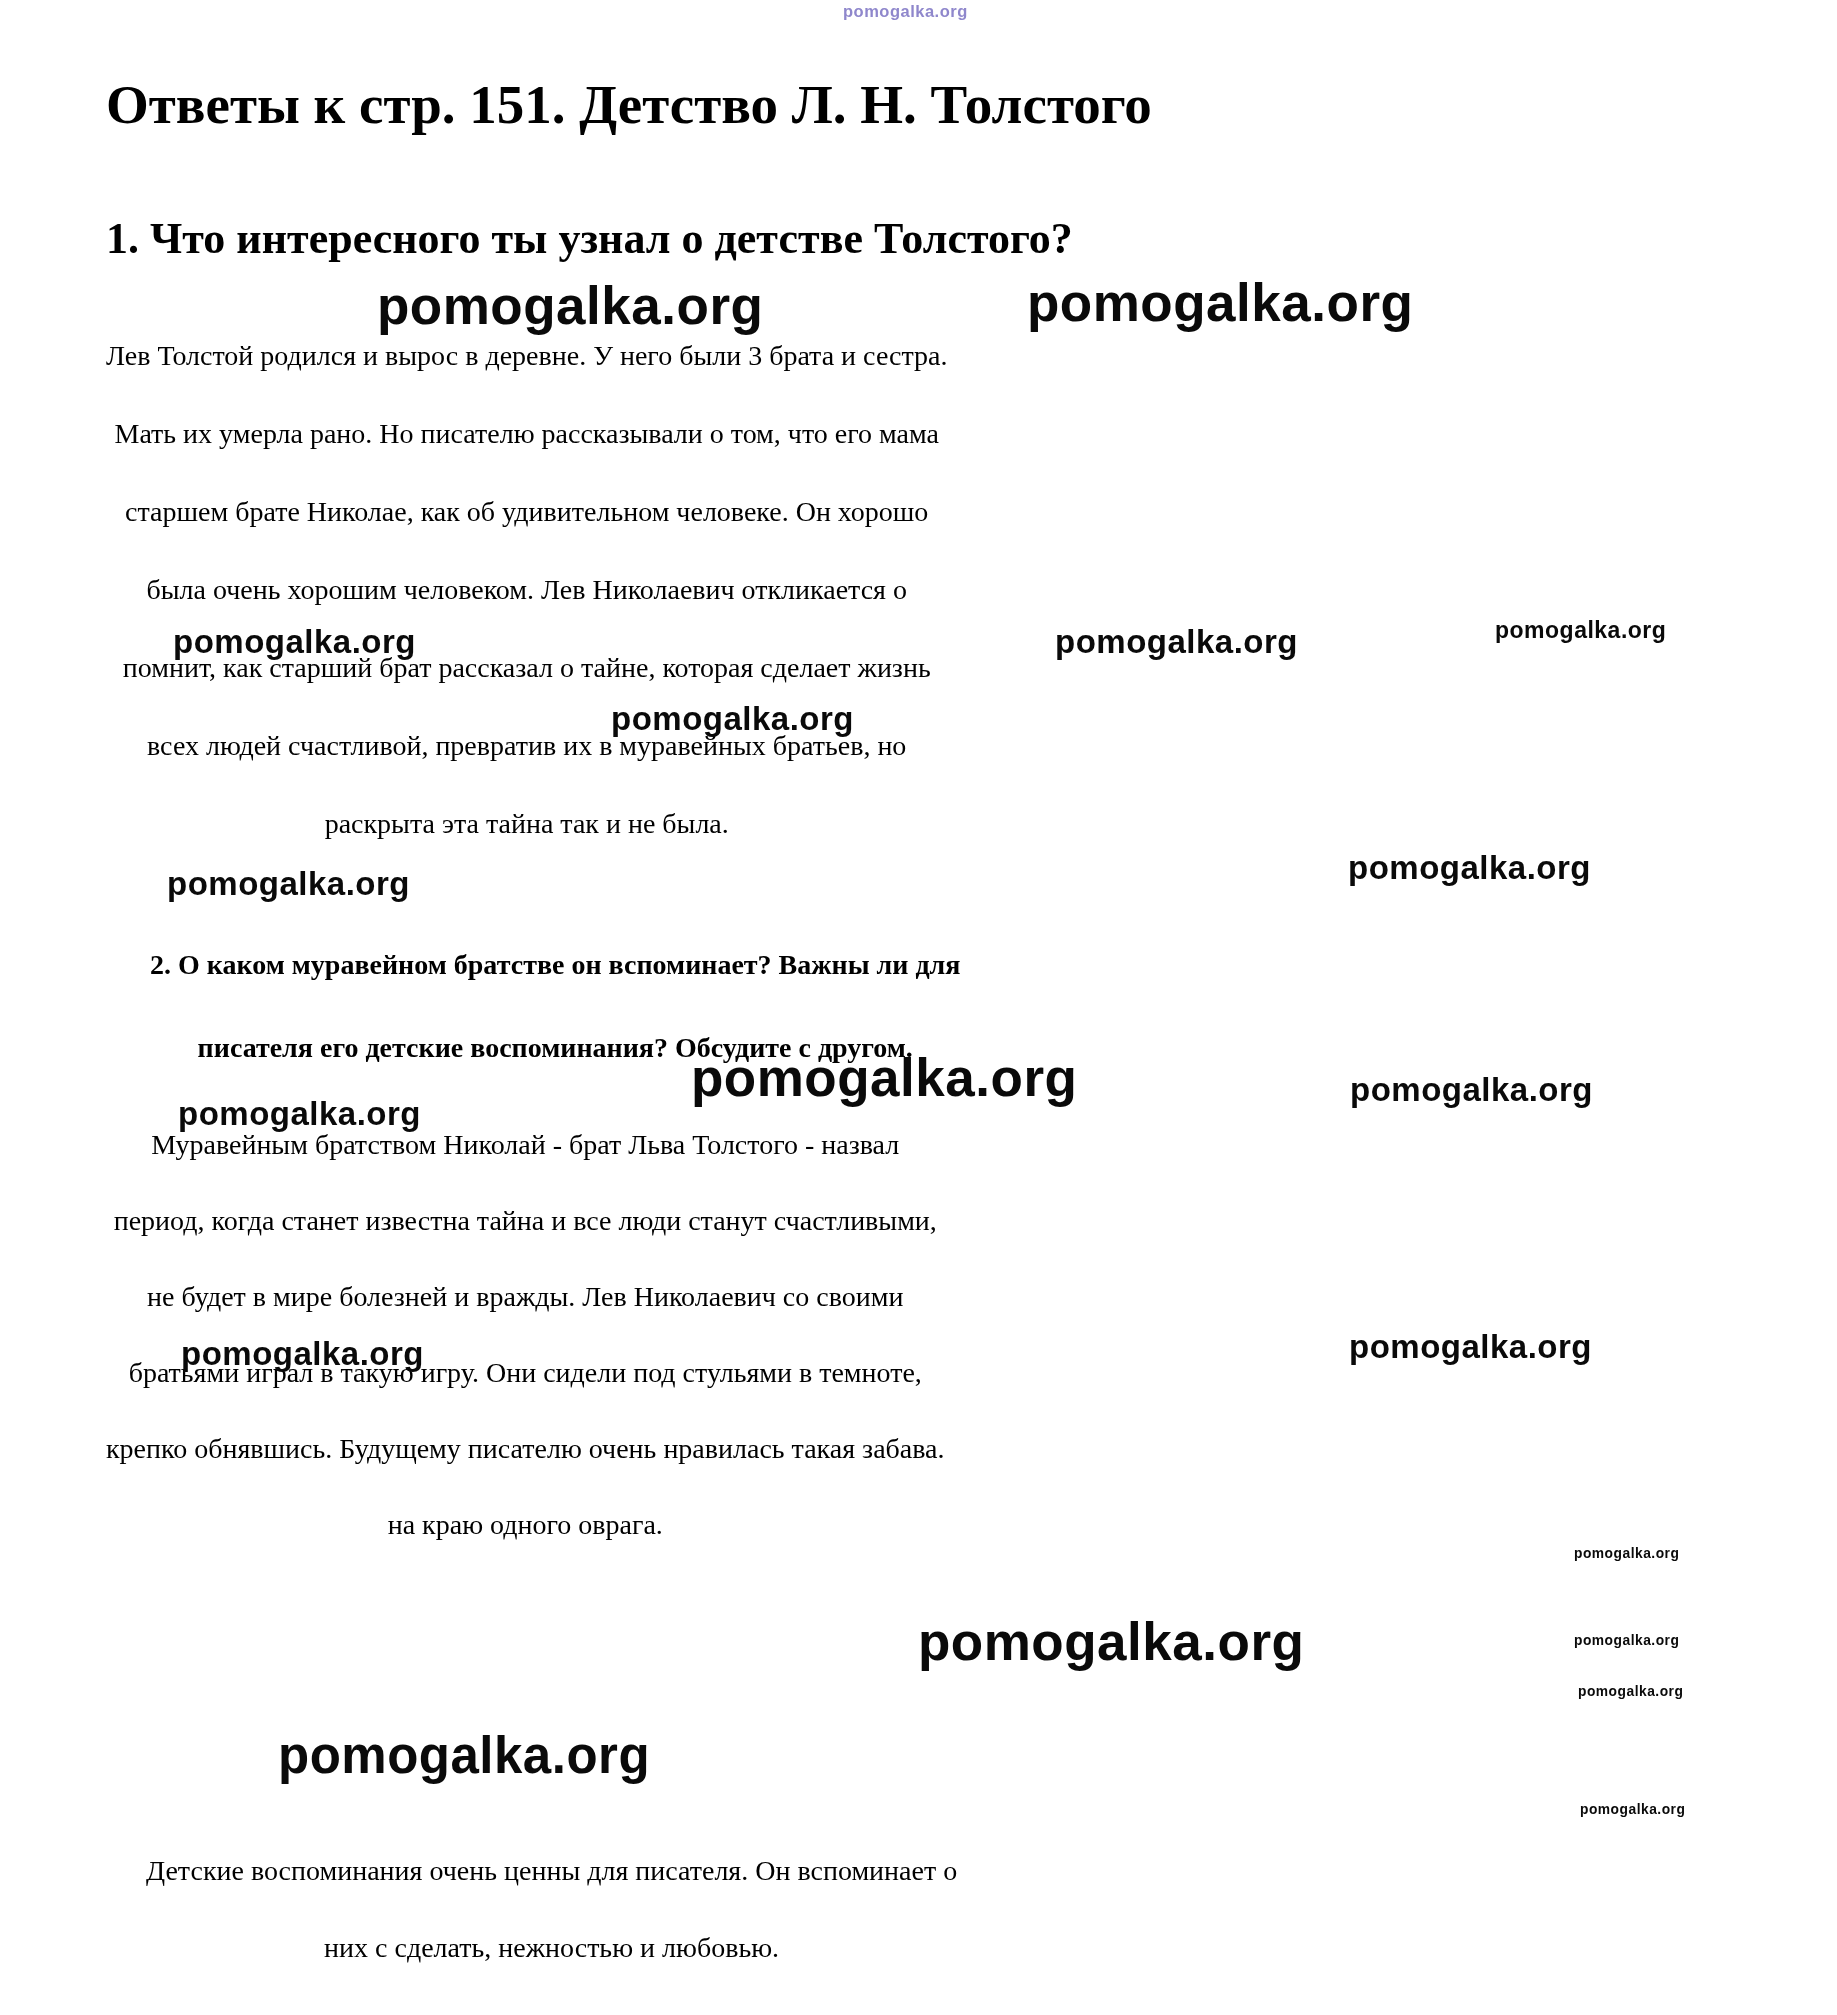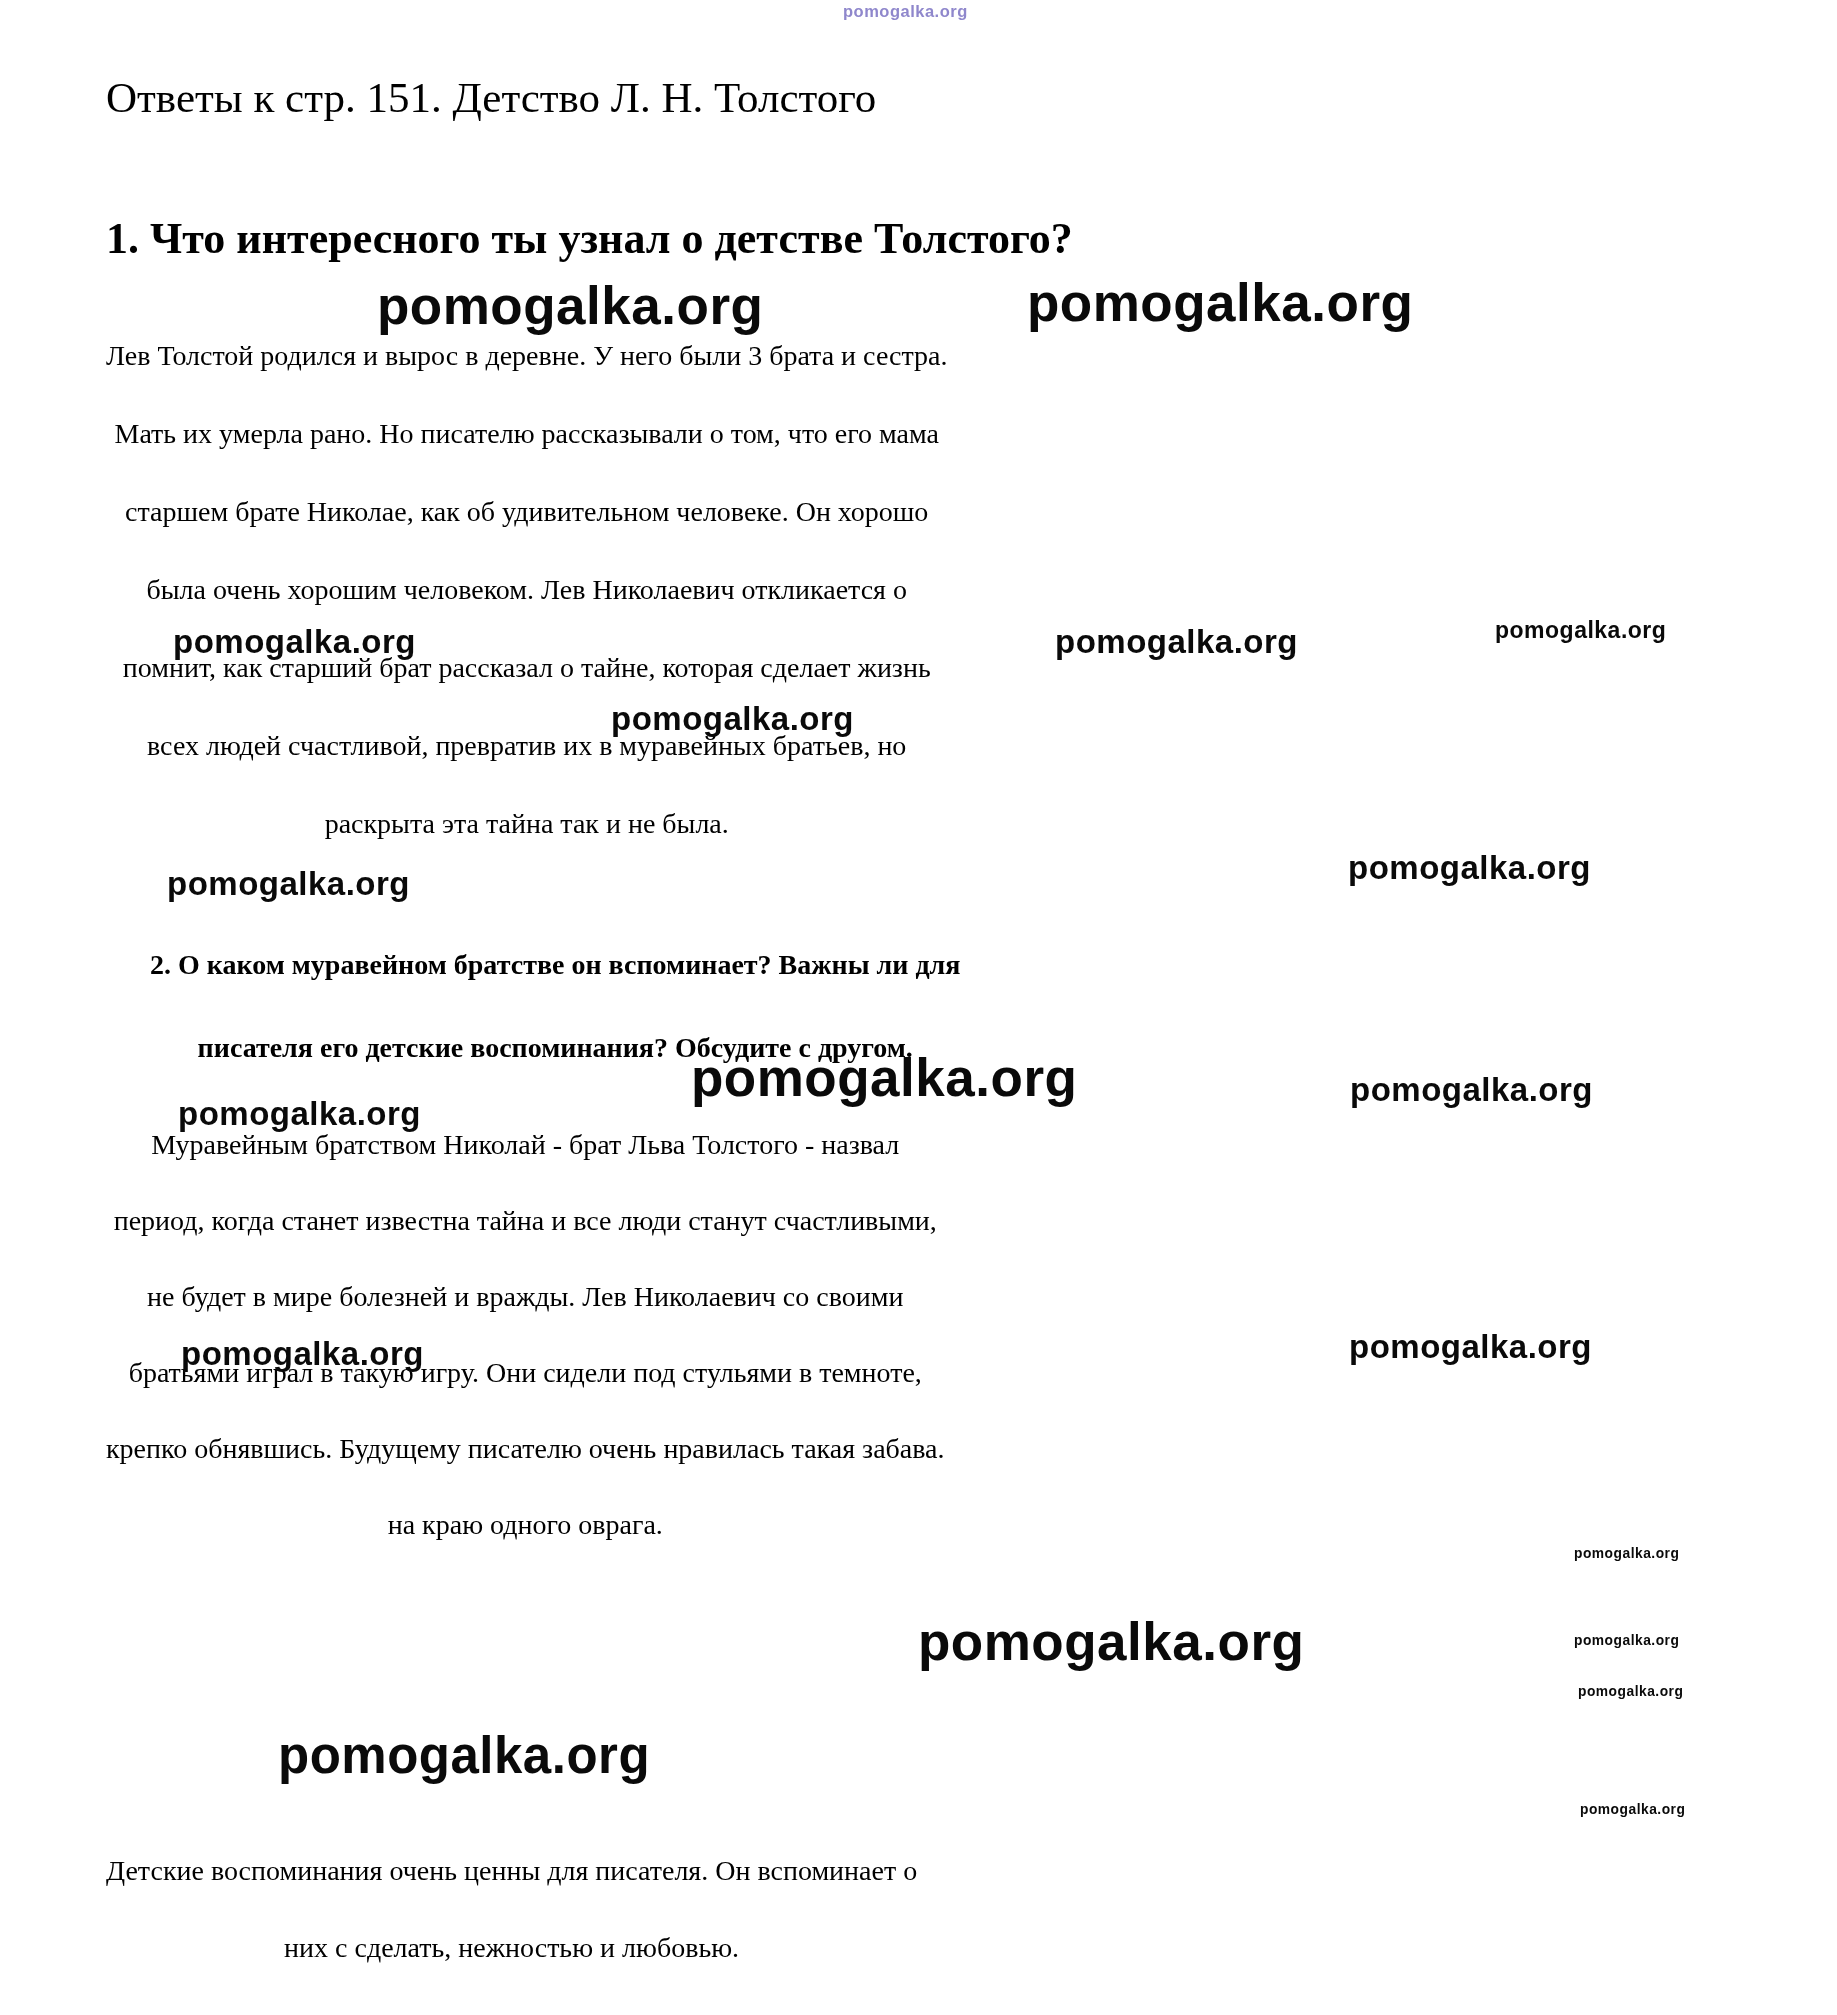--- a/index.html
+++ b/index.html
@@ -10,22 +10,22 @@
     height: 2016px;
     background: #ffffff;
     overflow: hidden;
     font-family: "Liberation Serif", serif;
     color: #000000;
   }
   .title {
     position: absolute;
     left: 106px;
     top: 73px;
-    font-size: 43px;
-    font-weight: normal;
+    font-size: 55px;
+    font-weight: bold;
     white-space: nowrap;
   }
   .heading-1 {
     position: absolute;
     left: 106px;
     top: 213px;
     font-size: 44px;
     font-weight: bold;
     white-space: nowrap;
   }
@@ -37,21 +37,21 @@
     text-align: center;
   }
   .para-1 { top: 317px; }
   .heading-2 { top: 923px; margin-left: 44px; }
   .heading-2 .line {
     font-weight: bold;
     line-height: 83px;
   }
   .para-2 { top: 1107px; }
   .para-2 .line { line-height: 76px; }
-  .para-3 { top: 1832px; }
+  .para-3 { top: 1832px; margin-left: 40px; }
   .para-3 .line { line-height: 77px; }
   .wm {
     position: absolute;
     font-family: "Liberation Sans", sans-serif;
     font-weight: bold;
     color: #0a0a0a;
     white-space: nowrap;
     letter-spacing: 0.5px;
   }
   .wm-lg { font-size: 53px; }

